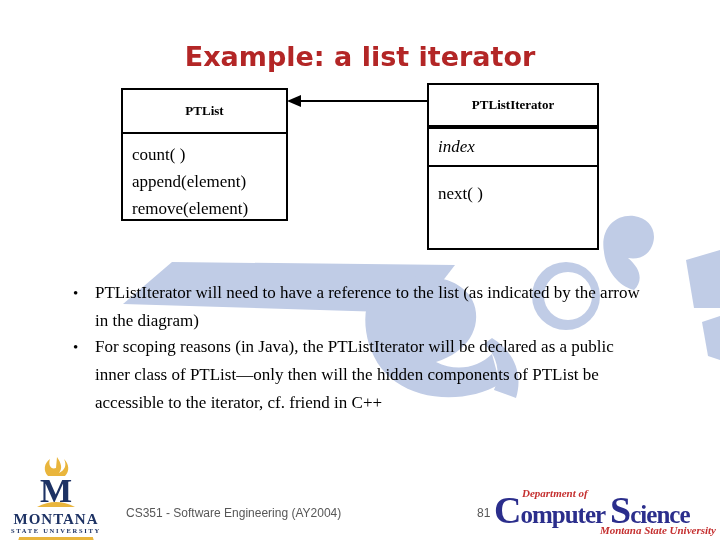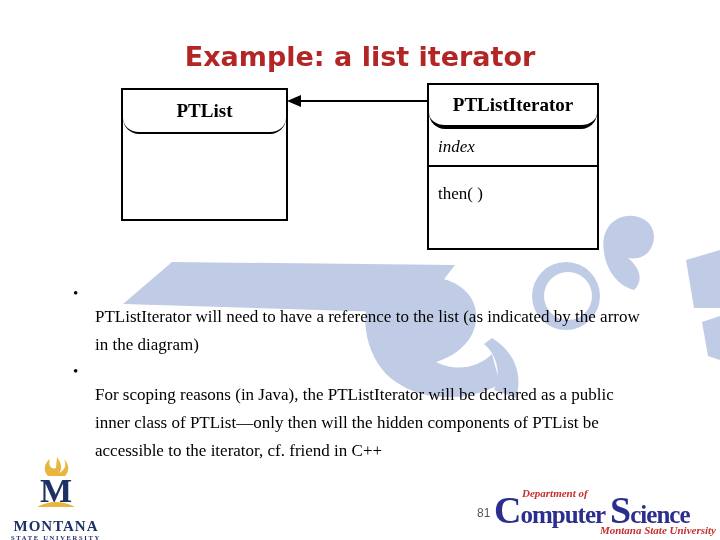--- a/index.html
+++ b/index.html
@@ -21,21 +21,21 @@
 
   
   .uml-box {
     position:absolute; box-sizing:border-box; background:#fff;
     border:2px solid #000; z-index:1;
   }
   .uml-ptlist   { left:121px; top:88px;  width:167px; height:133px; }
   .uml-iterator { left:427px; top:83px;  width:172px; height:167px; }
   .uml-header {
     display:flex; align-items:center; justify-content:center;
-    font-weight:bold; font-size:19px; border-bottom:2px solid #000;border-radius:16px;
+    font-weight:bold; font-size:13px; border-bottom:2px solid #000;
   }
   .uml-ptlist .uml-header   { height:42px; }
   .uml-iterator .uml-header { height:40px; border-bottom-width:4px; }
   .uml-attr-row {
     height:36px; display:flex; align-items:center; padding-left:9px;
     font-size:17px; border-bottom:2px solid #000;font-style:italic;
   }
   .uml-body { padding:7px 9px 0 9px; font-size:17px; line-height:27px; }
   .uml-iterator .uml-body { padding-top:13px; }
 
@@ -46,27 +46,27 @@
     border-top:6px solid transparent; border-bottom:6px solid transparent;
     border-right:14px solid #000;
   }
 
   
   .bullets { position:absolute; left:70px; top:279px; width:584px; z-index:1;
              font-size:17px; line-height:28px; }
   .bullet { display:flex; }
   .bullet + .bullet { margin-top:-2px; }
   .bullet-marker { flex:none; width:22px; padding-left:3px; font-size:15px; }
-  .bullet-text { width:550px;margin-top:24px; }
+  .bullet-text { width:550px; }
   .italic { }
 
   
   .msu-logo { position:absolute; left:8px; top:457px; width:96px; text-align:center;
               color:#1d3264; z-index:1; }
-  .msu-name { font-size:15px; font-weight:bold; letter-spacing:1px; line-height:14px; margin-top:8px; }
+  .msu-name { font-size:15px; font-weight:bold; letter-spacing:1px; line-height:14px; margin-top:1px; }
   .msu-sub  { font-size:6.5px; letter-spacing:1.7px; line-height:8px; margin-top:1px; font-weight:bold; }
   .msu-ribbon {
     width:80px; height:11px; line-height:11px; margin:2px auto 0;
     background:#e9b53c; color:#1d3264; font-size:6.5px; font-style:italic;
     clip-path:polygon(4% 0, 96% 0, 100% 100%, 0% 100%);
   }
 
   .footer-course, .footer-page {
     position:absolute; top:506px; z-index:1;
     font-family:"Liberation Sans", sans-serif; font-size:12px; color:#575757;
@@ -106,30 +106,35 @@
       <path d="M492 338 C512 350 524 372 516 398 L494 390 C502 372 496 354 484 344 Z"></path>
       <path d="M686 260 L720 250 L720 308 L694 308 Z"></path>
       <path d="M702 322 L720 316 L720 360 L708 356 Z"></path>
     </g>
   </svg>
 
   <div class="title">Example: a list iterator</div>
 
   <div class="uml-box uml-ptlist">
     <div class="uml-header">PTList</div>
+    <div class="uml-body">
+      <div>count( )</div>
+      <div>append(element)</div>
+      <div>remove(element)</div>
+    </div>
   </div>
 
   <div class="arrow-line"></div>
   <div class="arrow-head"></div>
 
   <div class="uml-box uml-iterator">
     <div class="uml-header">PTListIterator</div>
     <div class="uml-attr-row">index</div>
     <div class="uml-body">
-      <div>then( )</div>
+      <div>next( )</div>
     </div>
   </div>
 
   <div class="bullets">
     <div class="bullet">
       <span class="bullet-marker">•</span>
       <span class="bullet-text">PTListIterator will need to have a reference to the list (as indicated by the arrow in the diagram)</span>
     </div>
     <div class="bullet">
       <span class="bullet-marker">•</span>
@@ -141,20 +146,21 @@
     <svg width="46" height="50" viewBox="0 0 46 50">
       <path fill="#e9b53c" d="M24 0 C28 6 30 11 26 16 C32 13 34 8 31 2 C36 7 37 14 32 19 L15 19 C10 14 11 6 17 2 C15 8 18 13 23 11 Z"></path>
       <text x="23" y="45" text-anchor="middle" font-family="Liberation Serif, serif" font-size="34" font-weight="bold" fill="#1d3264">M</text>
       <path fill="#e9b53c" d="M4 50 Q23 40 42 50 Z"></path>
     </svg>
     <div class="msu-name">MONTANA</div>
     <div class="msu-sub">STATE UNIVERSITY</div>
     <div class="msu-ribbon">Mountains and Minds</div>
   </div>
 
+  <div class="footer-course">CS351 - Software Engineering (AY2004)</div>
   <div class="footer-page">81</div>
 
   <div class="cs-logo">
     <div class="cs-dept">Department of</div>
     <div class="cs-name">
       <span class="cs-word">Computer</span><span class="cs-word">Science</span>
     </div>
     <div class="cs-univ">Montana State University</div>
   </div>
 

